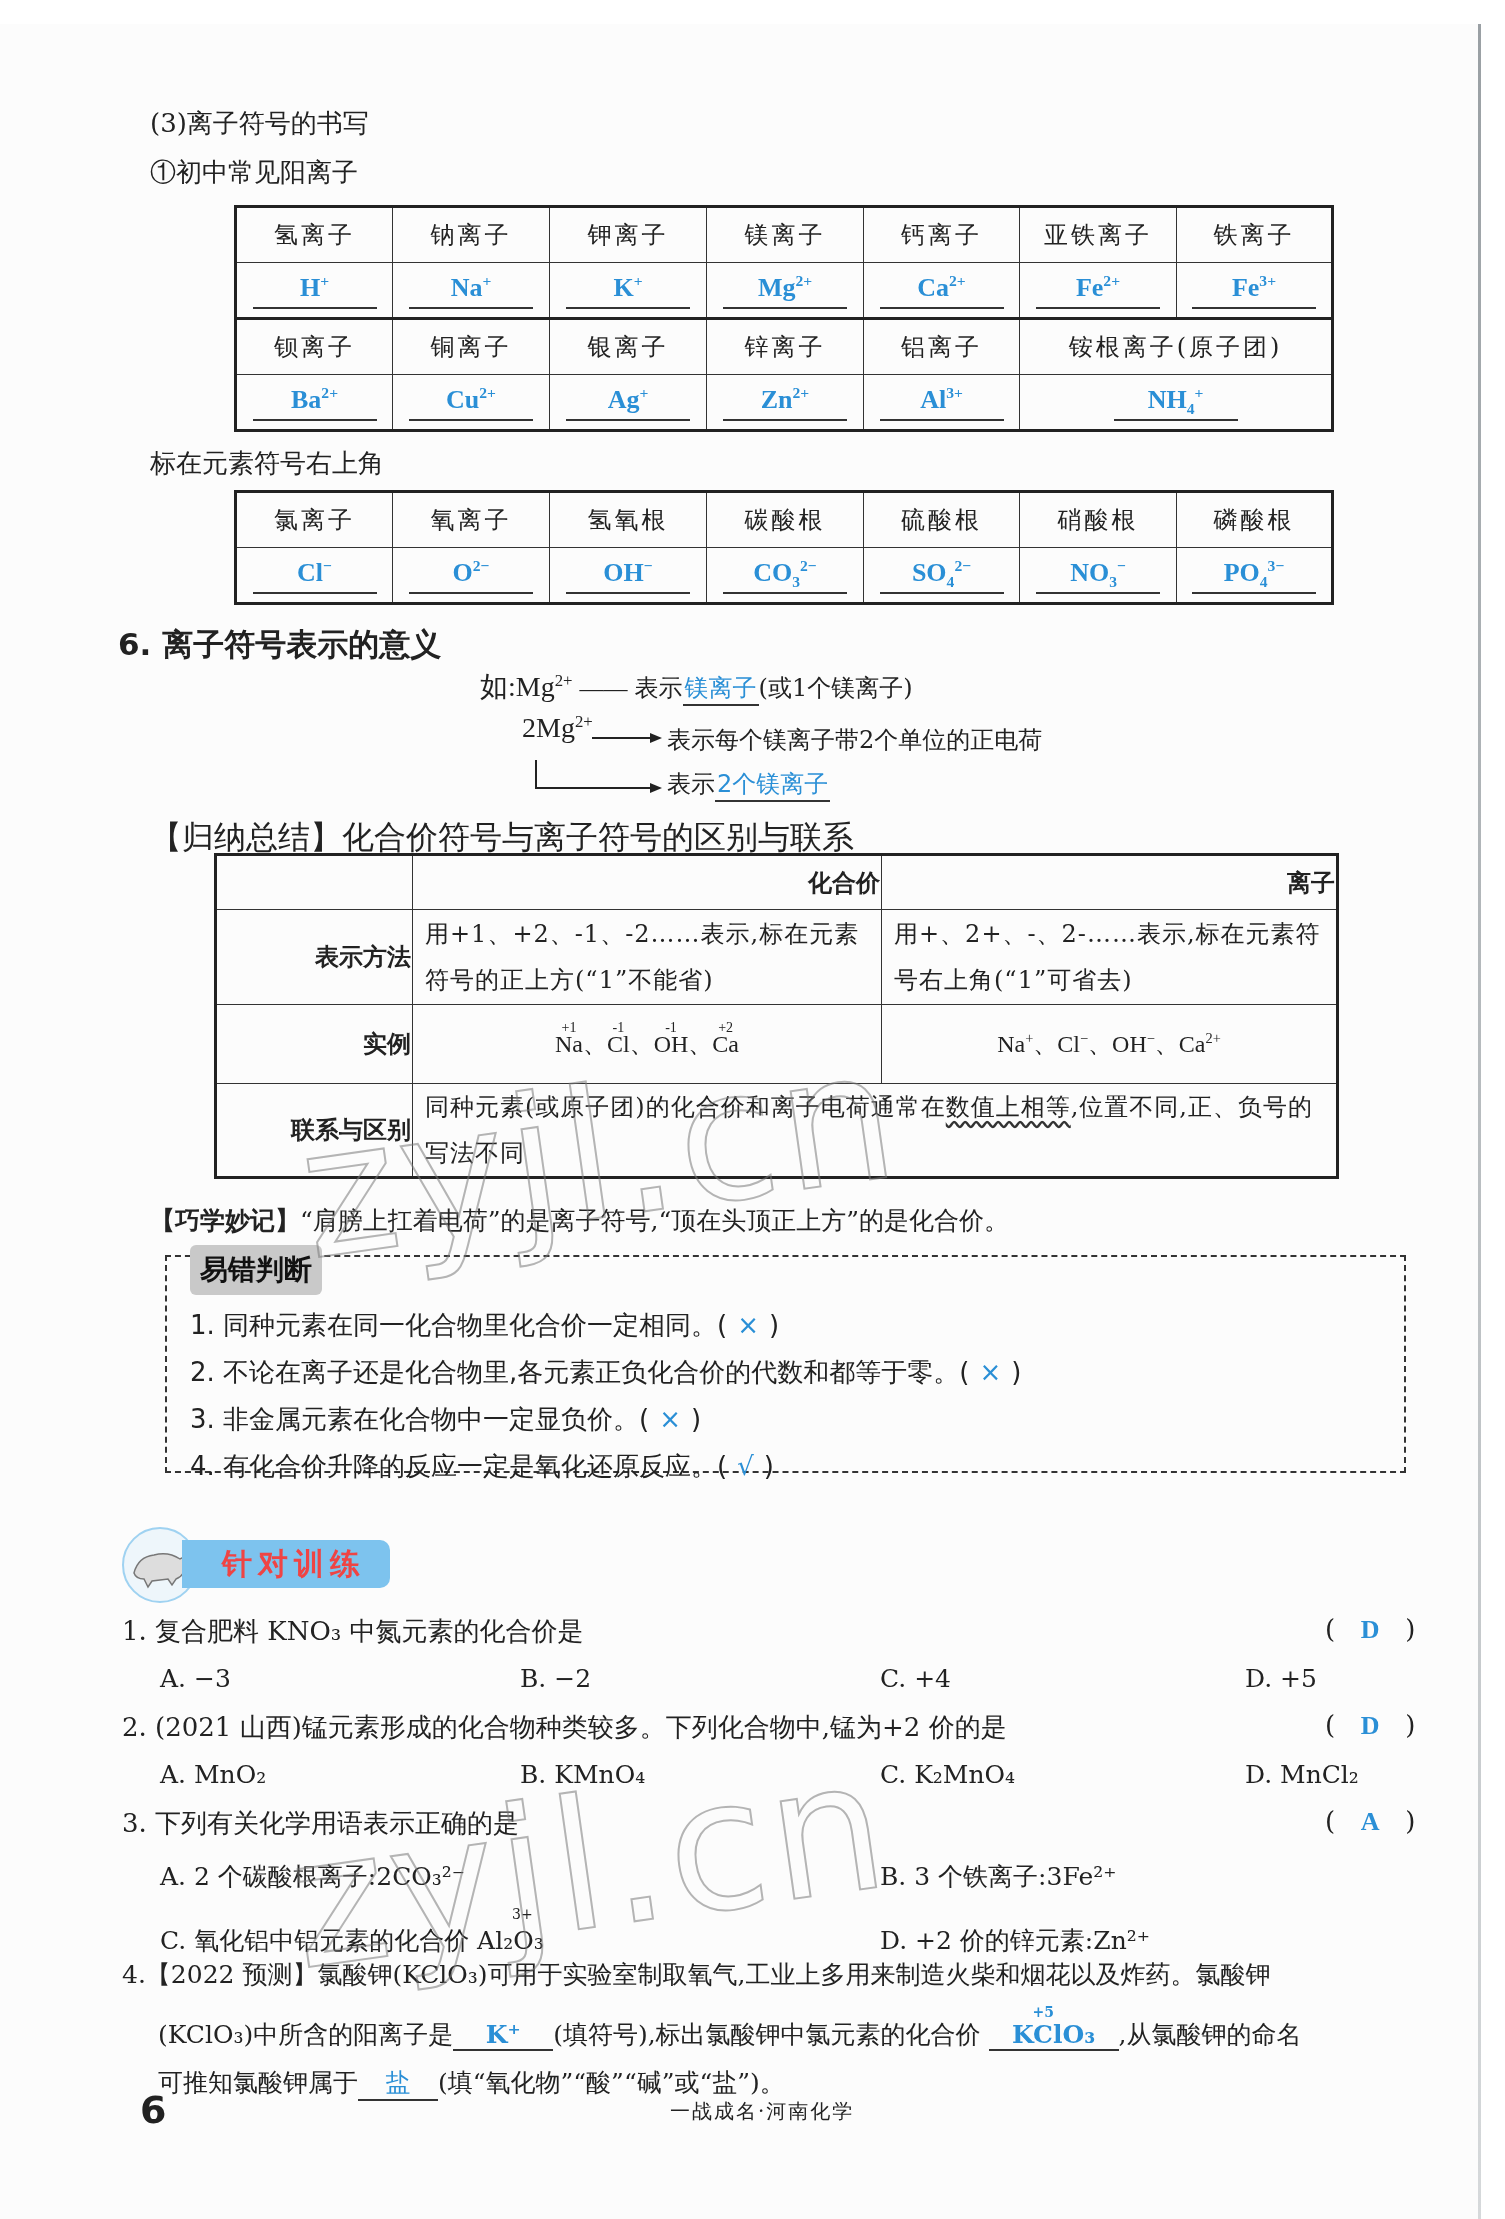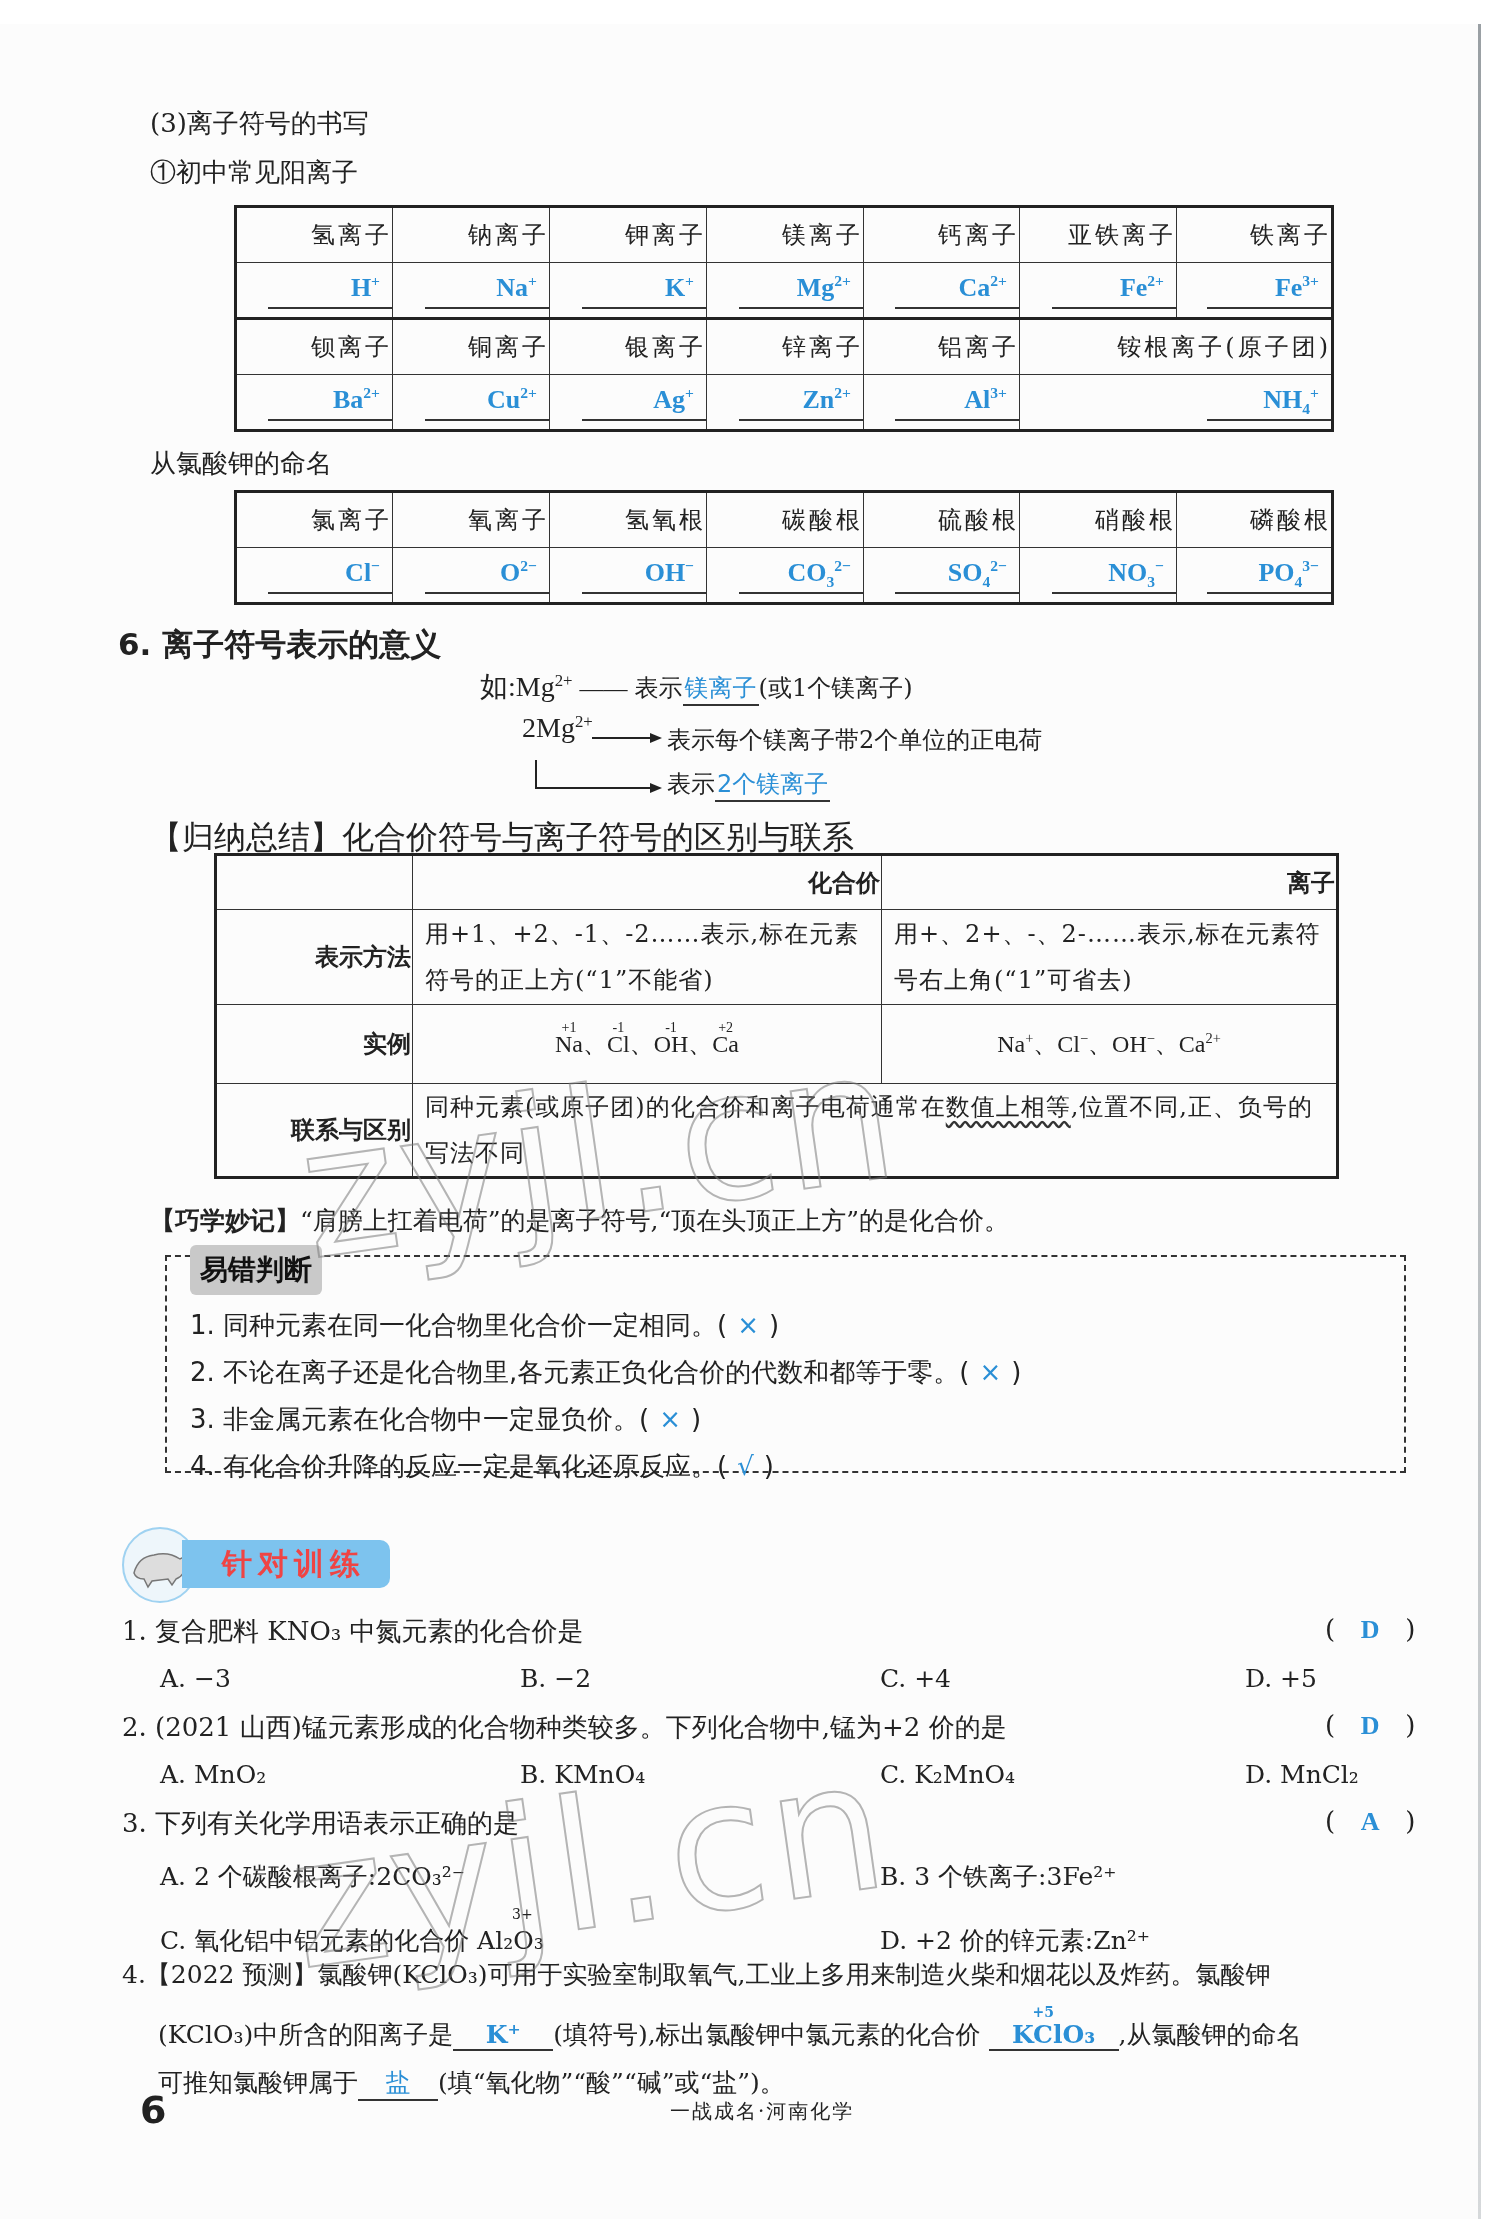--- a/index.html
+++ b/index.html
@@ -22,21 +22,21 @@
   .txt { font-size: 26px; line-height: 1.2; white-space: nowrap; text-align: center; }
   .sans { font-family: "DejaVu Sans", "Liberation Sans", sans-serif; }
   .bold { font-weight: bold; }
 
   
   table.ions {
     position: absolute; border-collapse: collapse; table-layout: fixed;
     border: 3px solid #222;
   }
   table.ions td {
-    border: 1.5px solid #333; text-align: right; vertical-align: middle;
+    border: 1.5px solid #333; text-align: center; vertical-align: middle;
     height: 54px; padding: 0; font-size: 24px;
   }
   table.ions tr.thick-top td { border-top: 3px solid #222; }
   .ion-name { letter-spacing: 3px; }
   .ion-formula {
     display: inline-block; min-width: 100px; border-bottom: 2px solid #333;
     color: #2a8fd6; font-weight: bold; font-family: "Liberation Serif", serif;
     font-size: 26px; padding: 0 12px 2px; line-height: 34px;
   }
   sup, sub { font-size: 60%; line-height: 0; }
@@ -143,21 +143,21 @@
         <td colspan="1"><span class="ion-formula">Ba<sup>2+</sup></span></td>
         <td colspan="1"><span class="ion-formula">Cu<sup>2+</sup></span></td>
         <td colspan="1"><span class="ion-formula">Ag<sup>+</sup></span></td>
         <td colspan="1"><span class="ion-formula">Zn<sup>2+</sup></span></td>
         <td colspan="1"><span class="ion-formula">Al<sup>3+</sup></span></td>
         <td colspan="2"><span class="ion-formula">NH<sub>4</sub><sup>+</sup></span></td>
       </tr>
 </tbody>
   </table>
 
-<div class="abs txt" style="left:150px;top:448px;">从氯酸钾的命名</div>
+<div class="abs txt" style="left:150px;top:448px;">标在元素符号右上角</div>
 
 <table class="ions" style="left:234px;top:490px;width:1097px;">
   <colgroup>
       <col style="width:157px">
       <col style="width:157px">
       <col style="width:157px">
       <col style="width:157px">
       <col style="width:156px">
       <col style="width:157px">
       <col style="width:156px">

